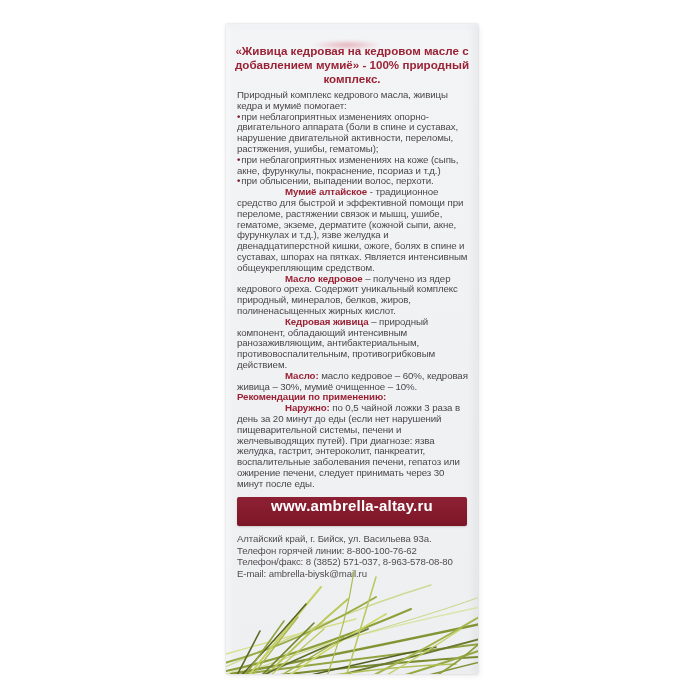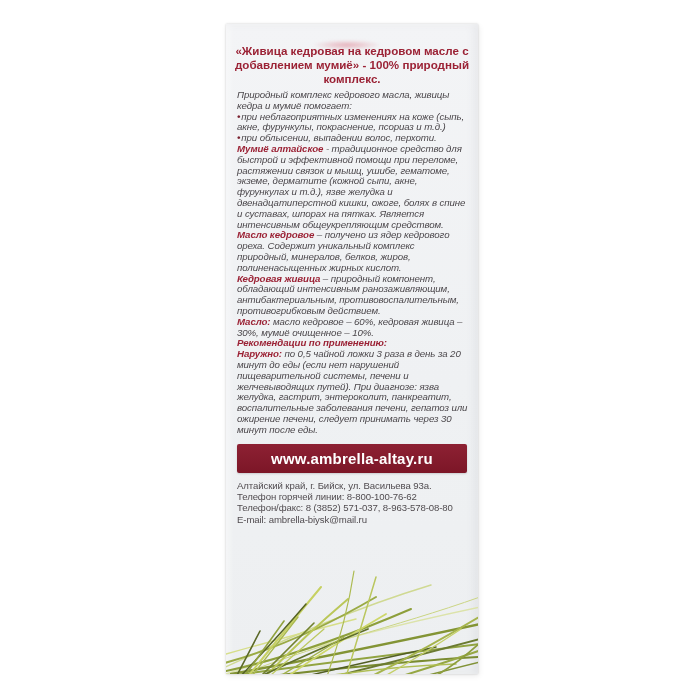--- a/index.html
+++ b/index.html
@@ -26,30 +26,30 @@
   .title{
     margin:20px 9px 4px 9px;
     font-size:11.6px;line-height:14px;font-weight:bold;text-align:center;
     color:var(--maroon,#9b2235);
   }
   .bodytext{
     margin:0 10px 0 11px;
     font-size:9.7px;line-height:10.8px;color:var(--body-text,#4b474b);
     letter-spacing:-0.1px;
   }
-  .bodytext p{margin:0;padding:0;font-style:italic;}
-  .lead{font-weight:bold;color:var(--maroon,#9b2235);}
+  .bodytext p{margin:0;padding:0;}
+  .lead{font-weight:bold;color:var(--maroon,#9b2235);margin-left:48px;}
   .dot{color:#7a2230;font-weight:bold;margin-right:1px;}
   .rec-heading{font-weight:bold;color:var(--maroon,#9b2235);}
   .banner{
     position:relative;z-index:3;
     margin:8px 11px 0 11px;height:29px;border-radius:2px;
     background:linear-gradient(180deg,#8d2133 0%,#7c1627 100%);
     box-shadow:0 1px 2px rgba(0,0,0,.15);
-    display:flex;align-items:center;justify-content:center;
+    display:flex;align-items:flex-start;justify-content:center;
   }
   .banner span{
     color:var(--banner-text,#ffffff);font-weight:bold;font-size:15px;letter-spacing:.2px;
   }
   .manufacturer{
     position:relative;z-index:1;
     margin:7px 10px 0 11px;
     font-size:9.6px;line-height:11.4px;color:#514c50;letter-spacing:-0.1px;
   }
   .grass{
@@ -62,20 +62,21 @@
 
 <div class="stage">
   <div class="box">
     <div class="smudge"></div>
 
     <h1 class="title">«Живица кедровая на кедровом масле с добавлением мумиё» - 100% природный комплекс.</h1>
 
     <div class="bodytext">
       <p>Природный комплекс кедрового масла, живицы кедра и мумиё помогает:</p>
 
+      <p><span class="dot">•</span><span>при неблагоприятных изменениях опорно-двигательного аппарата (боли в спине и суставах, нарушение двигательной активности, переломы, растяжения, ушибы, гематомы);</span></p>
       <p><span class="dot">•</span><span>при неблагоприятных изменениях на коже (сыпь, акне, фурункулы, покраснение, псориаз и т.д.)</span></p>
       <p><span class="dot">•</span><span>при облысении, выпадении волос, перхоти.</span></p>
 
       <p><span class="lead">Мумиё алтайское</span><span> - традиционное средство для быстрой и эффективной помощи при переломе, растяжении связок и мышц, ушибе, гематоме, экземе, дерматите (кожной сыпи, акне, фурункулах и т.д.), язве желудка и двенадцатиперстной кишки, ожоге, болях в спине и суставах, шпорах на пятках. Является интенсивным общеукрепляющим средством.</span></p>
       <p><span class="lead">Масло кедровое</span><span> – получено из ядер кедрового ореха. Содержит уникальный комплекс природный, минералов, белков, жиров, полиненасыщенных жирных кислот.</span></p>
       <p><span class="lead">Кедровая живица</span><span> – природный компонент, обладающий интенсивным ранозаживляющим, антибактериальным, противовоспалительным, противогрибковым действием.</span></p>
       <p><span class="lead">Масло:</span><span> масло кедровое – 60%, кедровая живица – 30%, мумиё очищенное – 10%.</span></p>
 
       <p class="rec-heading">Рекомендации по применению:</p>
 

